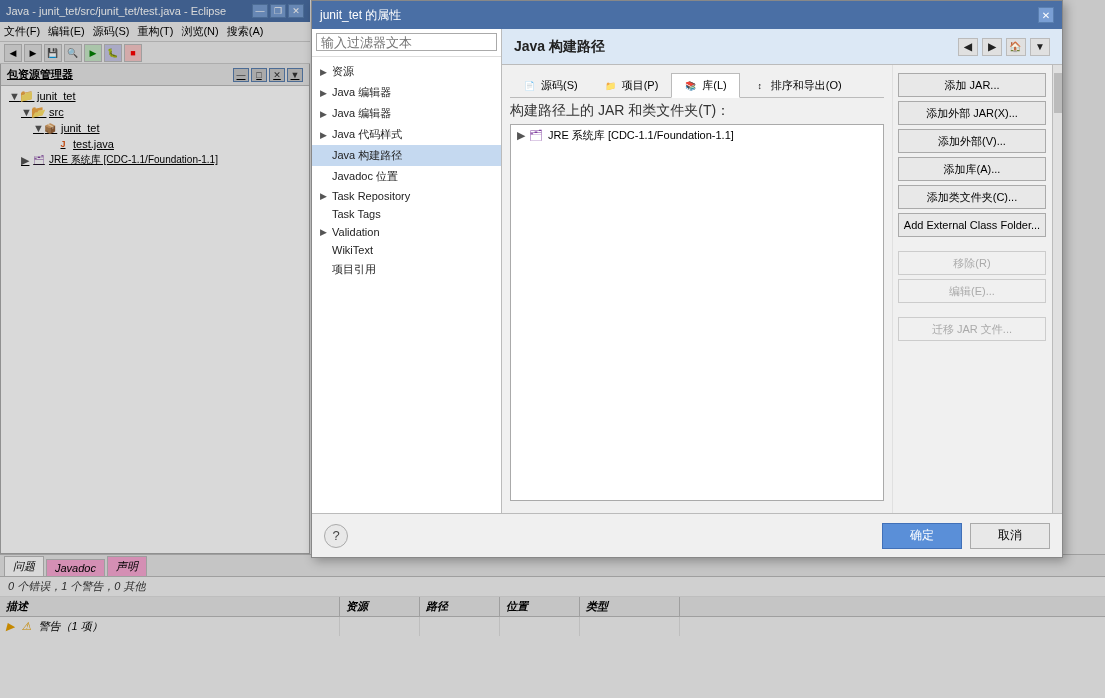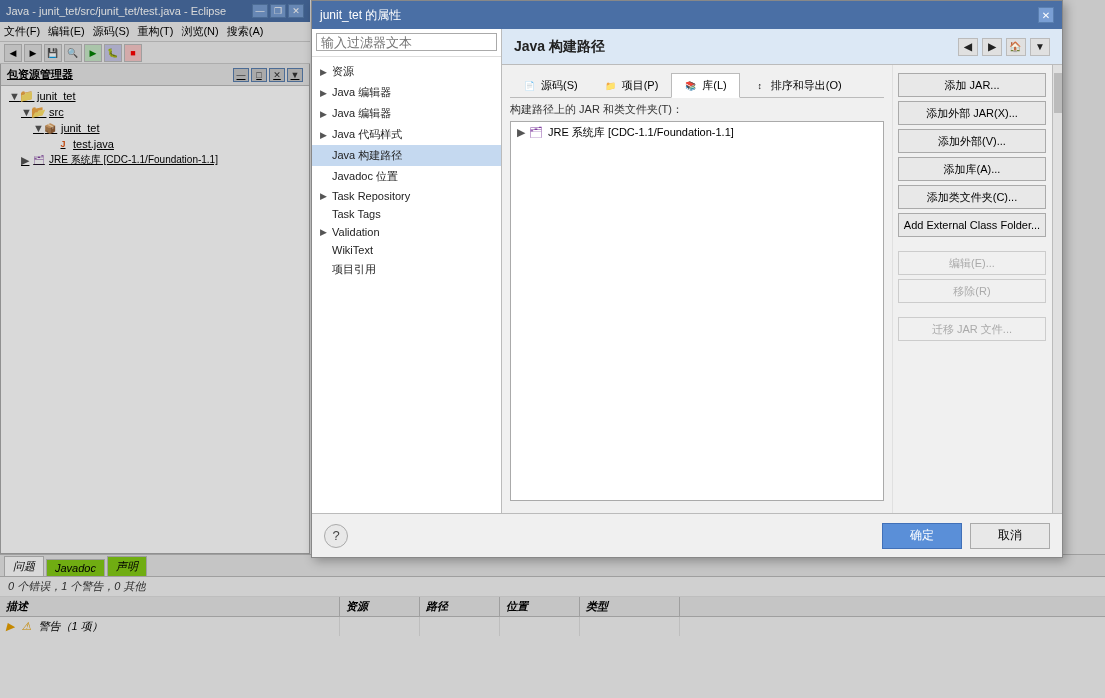--- a/index.html
+++ b/index.html
@@ -174,21 +174,21 @@
       display: flex;
       align-items: flex-end;
       padding: 0 4px;
     }
 
     .bottom-tab {
       padding: 2px 8px;
       font-size: 11px;
       border: 1px solid #bbb;
       border-bottom: none;
-      background: #84cc16;
+      background: #f9a8d4;
       cursor: pointer;
       margin-right: 2px;
     }
 
     .bottom-tab.active {
       background: white;
     }
 
     .bottom-statusbar {
       padding: 2px 8px;
@@ -398,21 +398,21 @@
     .dialog-tab-icon {
       width: 14px;
       height: 12px;
       display: inline-flex;
       align-items: center;
       justify-content: center;
       font-size: 9px;
     }
 
     .classpath-label {
-      font-size: 11px;
+      font-size: 14px;
       color: #333;
       margin-bottom: 4px;
       flex-shrink: 0;
     }
 
     .classpath-tree {
       flex: 1;
       border: 1px solid #aaa;
       background: white;
       overflow-y: auto;
@@ -759,22 +759,22 @@
           </div>
 
           <div class="dialog-buttons-panel">
             <div class="dialog-btn">添加 JAR...</div>
             <div class="dialog-btn">添加外部 JAR(X)...</div>
             <div class="dialog-btn">添加外部(V)...</div>
             <div class="dialog-btn">添加库(A)...</div>
             <div class="dialog-btn">添加类文件夹(C)...</div>
             <div class="dialog-btn">Add External Class Folder...</div>
             <div class="dialog-btn-separator"></div>
+            <div class="dialog-btn disabled">移除(R)</div>
             <div class="dialog-btn disabled">编辑(E)...</div>
-            <div class="dialog-btn disabled">移除(R)</div>
             <div class="dialog-btn-separator"></div>
             <div class="dialog-btn disabled">迁移 JAR 文件...</div>
           </div>
 
           <div class="v-scrollbar">
             <div class="v-scrollbar-thumb"></div>
           </div>
         </div>
 
       </div>

